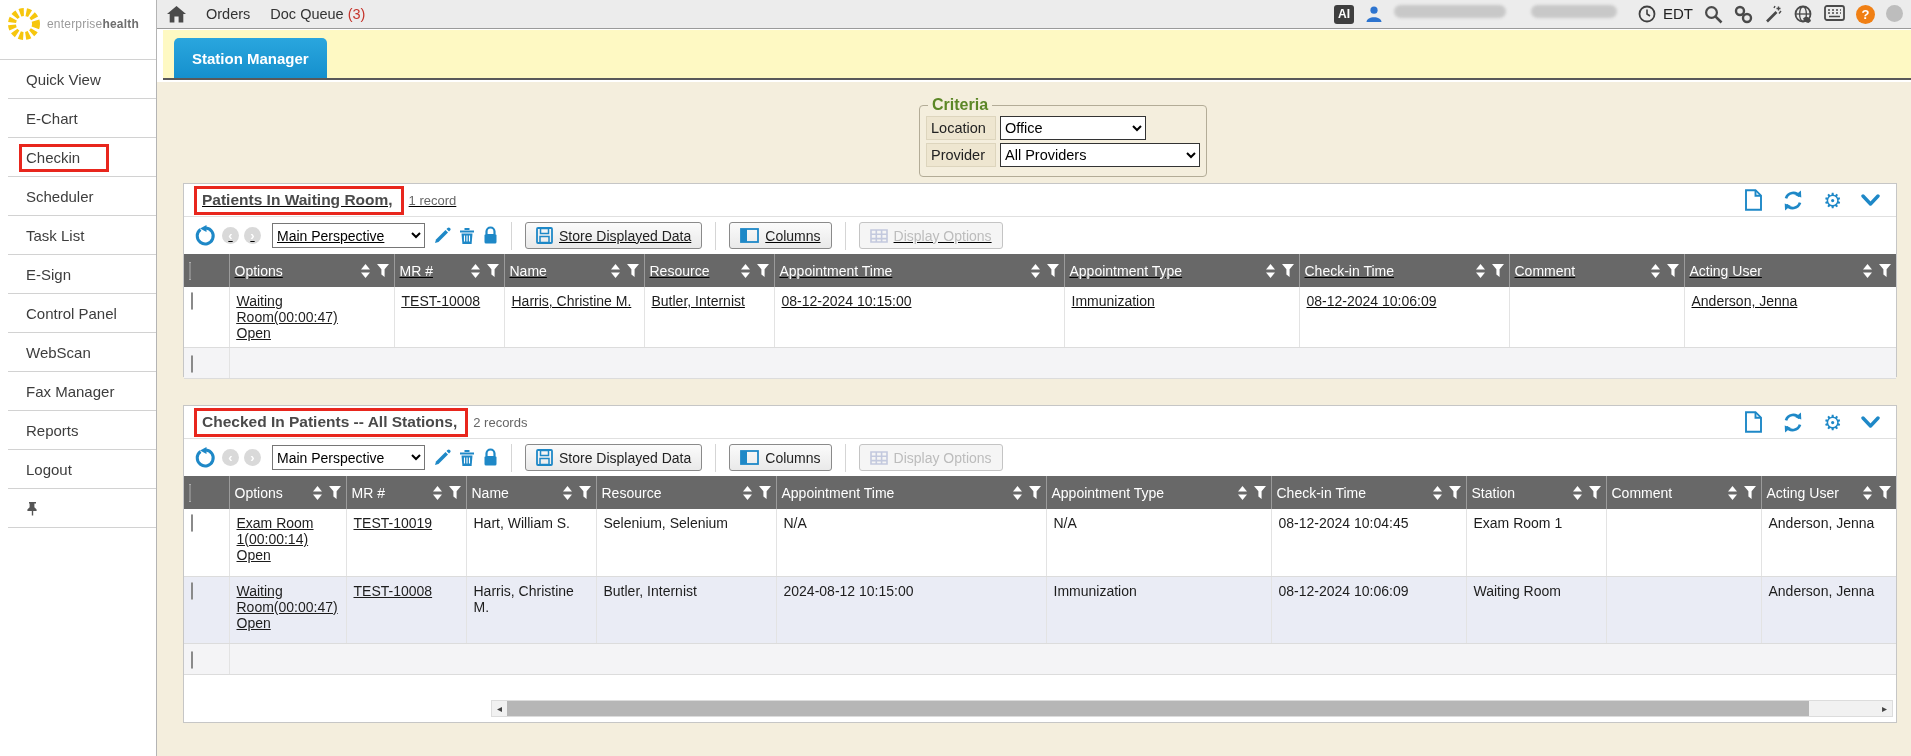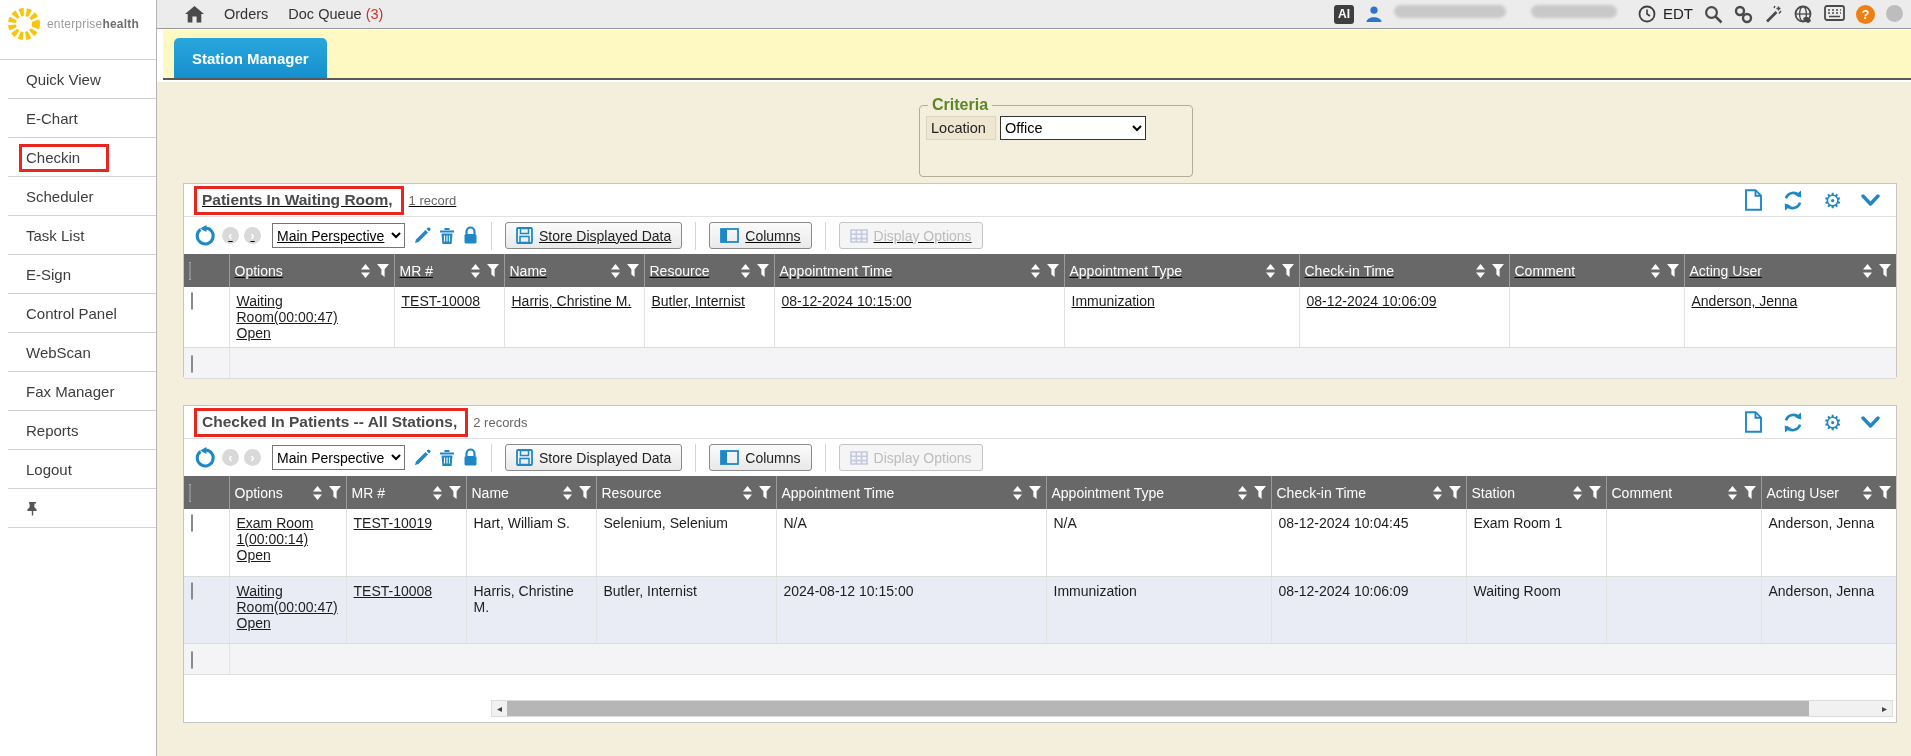--- a/index.html
+++ b/index.html
@@ -17,21 +17,21 @@
   .logo-text b { color:#6e6e6e; }
   .side-items { border-top:1px solid #d2d2d2; margin-top:11px;padding-left:8px; }
   .side-item { height:39px; line-height:39px; padding-left:18px; font-size:15px;
                color:#3d3d3d; border-bottom:1px solid #d2d2d2; cursor:pointer; white-space:nowrap; }
   .side-item .redbox-side { display:inline-block; border:3px solid #e8261d; padding:2px 26px 3px 4px; margin-left:-7px; line-height:normal; }
   .side-pin { height:39px; display:flex; align-items:center; padding-left:18px; border-bottom:1px solid #d2d2d2; }
   
   .topbar { position:absolute; left:157px; right:0; top:0; height:29px;
             background:#ececec; border-bottom:1px solid #9a9a9a;
             display:flex; align-items:center; z-index:4; }
-  .topbar-left { display:flex; align-items:center; gap:20px; padding-left:10px;margin-left:18px; }
+  .topbar-left { display:flex; align-items:center; gap:20px; padding-left:10px; }
   .topnav { font-size:14.5px; color:#333; cursor:pointer; }
   .topnav .cnt { color:#c5352c; }
   .topbar-right { margin-left:auto; display:flex; gap:11px; padding-right:8px; }
   .ai-badge { background:#3f3f3f; color:#fff; font-weight:bold; font-size:12px;
               border-radius:3px; padding:2px 4px; line-height:14px; }
   .blurblob { height:13px; border-radius:7px; background:#c8c8c8; filter:blur(1.5px); }
   .b1 { width:112px; } .b2 { width:86px; margin-left:14px; margin-right:10px; }
   .tz { font-size:15px; color:#222; margin-left:-4px; }
   .help-circle { width:19px; height:19px; border-radius:50%; background:#f07f13; color:#fff;
                  font-weight:bold; font-size:13px; display:flex; align-items:center; justify-content:center; }
@@ -65,21 +65,21 @@
   .rec-count { color:#666; font-size:13px; margin-left:5px; }
   .sec-icons { position:absolute; right:16px; top:0; height:100%; display:flex; align-items:center; gap:19px; }
   .blue-ico { color:#1e88c7; display:flex; align-items:center; cursor:pointer; }
   .gear-glyph { font-size:21px; line-height:1; color:#1e88c7; }
   
   .toolbar { height:37px; display:flex; align-items:center; padding-left:9px; }
   .tb-sep { width:1px; height:28px; background:#d5d5d5; margin:0 13px; }
   .nav-circle { width:17px; height:17px; border-radius:50%; background:#d9d9d9; color:#fff;
                 font-size:13px; font-weight:bold; display:flex; align-items:center; justify-content:center;
                 margin-left:5px; }
-  .persp-select { margin-left:11px; height:25px; width:133px; font-size:14px;
+  .persp-select { margin-left:11px; height:25px; width:153px; font-size:14px;
                   font-family:"Liberation Sans",sans-serif; border:1px solid #767676; background:#fff; }
   .tb-icon { margin-left:8px; display:flex; align-items:center; cursor:pointer; }
   .btn { display:inline-flex; align-items:center; gap:6px; height:27px; padding:0 10px;
          background:linear-gradient(#fbfbfb,#e9e9e9); border:1px solid #8a8a8a; border-radius:3px;
          font-size:14px; color:#222; cursor:pointer; white-space:nowrap; }
   .btn.disabled { background:#f5f5f5; border-color:#c4c4c4; color:#bcbcbc; cursor:default; }
   
   table.grid { width:100%; border-collapse:collapse; table-layout:fixed; }
   .grid th { background:#686868; color:#fff; font-weight:normal; font-size:14px; text-align:left;
              padding:0 5px; height:33px; border-left:1px solid #9b9b9b; position:relative;
@@ -193,20 +193,26 @@
 <div class="main">
 
   <fieldset class="criteria">
     <legend>Criteria</legend>
     <div class="crit-row">
       <div class="crit-label">Location</div>
       <select class="crit-select sel-loc">
         <option>Office</option>
       </select>
     </div>
+    <div class="crit-row">
+      <div class="crit-label">Provider</div>
+      <select class="crit-select sel-prov">
+        <option>All Providers</option>
+      </select>
+    </div>
   </fieldset>
 
   <div class="panel panel1">
     <div class="sec-title">
       <span class="redbox">
         <span class="sec-title-text">Patients In Waiting Room,</span>
       </span>
       <span class="rec-count">1 record</span>
       <span class="sec-icons">
           <span class="blue-ico">

